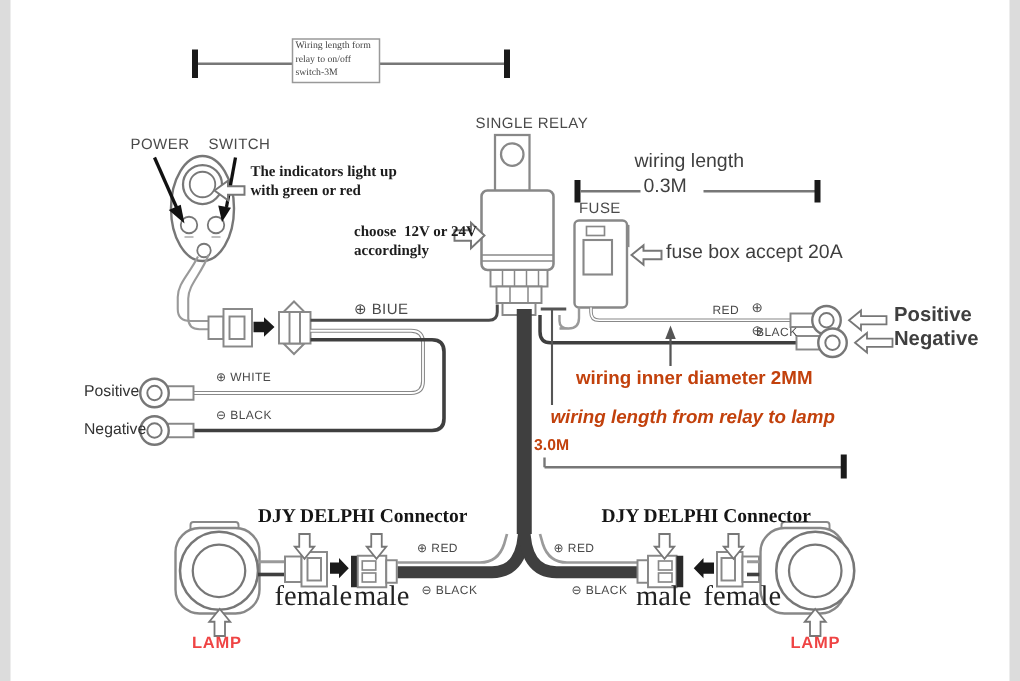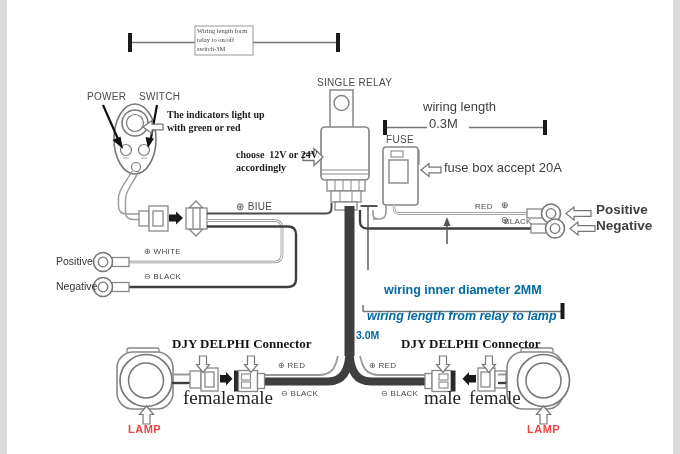--- a/index.html
+++ b/index.html
@@ -4,21 +4,21 @@
 <style>
   html,body{margin:0;padding:0;background:#ffffff;}
   #stage{position:relative;width:680px;height:454px;background:#ffffff;overflow:hidden;
          font-family:"Liberation Sans",sans-serif;}
   #art{position:absolute;left:0;top:0;}
   .t{position:absolute;white-space:pre;color:#2b2b2b;line-height:1.25;}
   .lbl{font-size:10px;color:#4a4a4a;letter-spacing:.3px;}
   .lbl-s{font-size:8px;color:#4a4a4a;letter-spacing:.3px;}
   .sign{font-size:9px;color:#4a4a4a;}
   .serifnote{font-family:"Liberation Serif",serif;font-weight:700;font-size:10px;color:#1c1c1c;}
-  .dim{font-weight:700;font-size:12.5px;color:#0369a1;margin-top:38px;}
+  .dim{font-weight:700;font-size:12.5px;color:#c2410c;}
   .dim-lg{font-weight:400;font-size:13px;color:#3f3f3f;}
   .posneg{font-size:10.5px;color:#333;}
   .posneg-b{font-weight:700;font-size:13.5px;color:#3f3f3f;}
   .conn{font-family:"Liberation Serif",serif;font-size:19px;color:#222;}
   .djy{font-family:"Liberation Serif",serif;font-weight:700;font-size:13px;color:#151515;}
   .lamp{font-weight:700;font-size:11px;color:#ef4444;letter-spacing:.5px;}
   .tinybox{font-family:"Liberation Serif",serif;font-size:6.5px;color:#444;line-height:1.35;
            white-space:normal;width:54px;}
 </style>
 </head>

